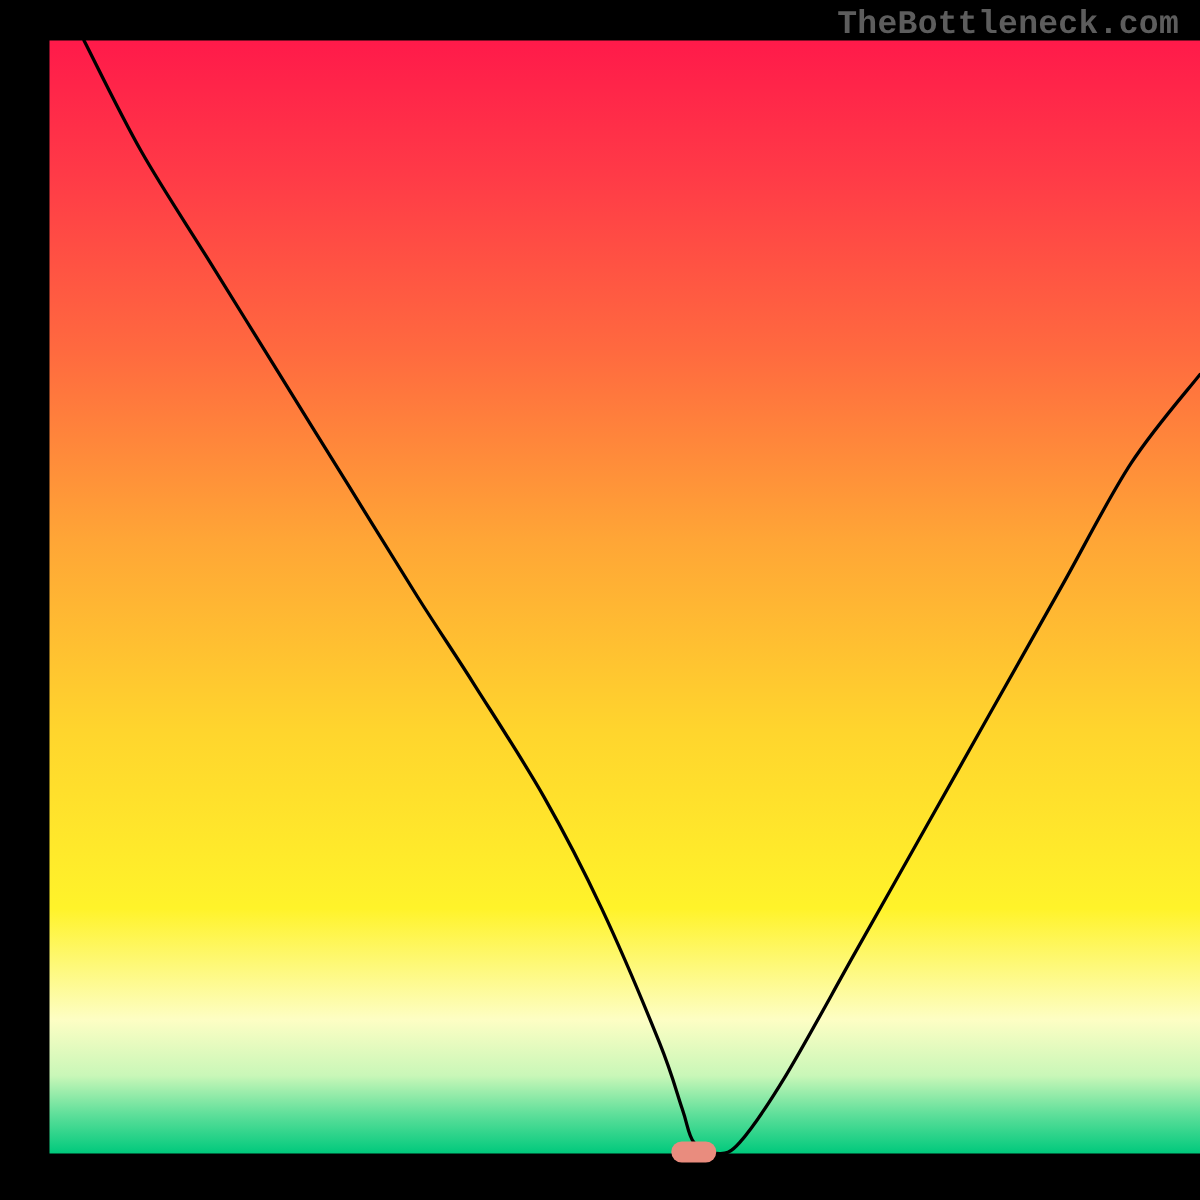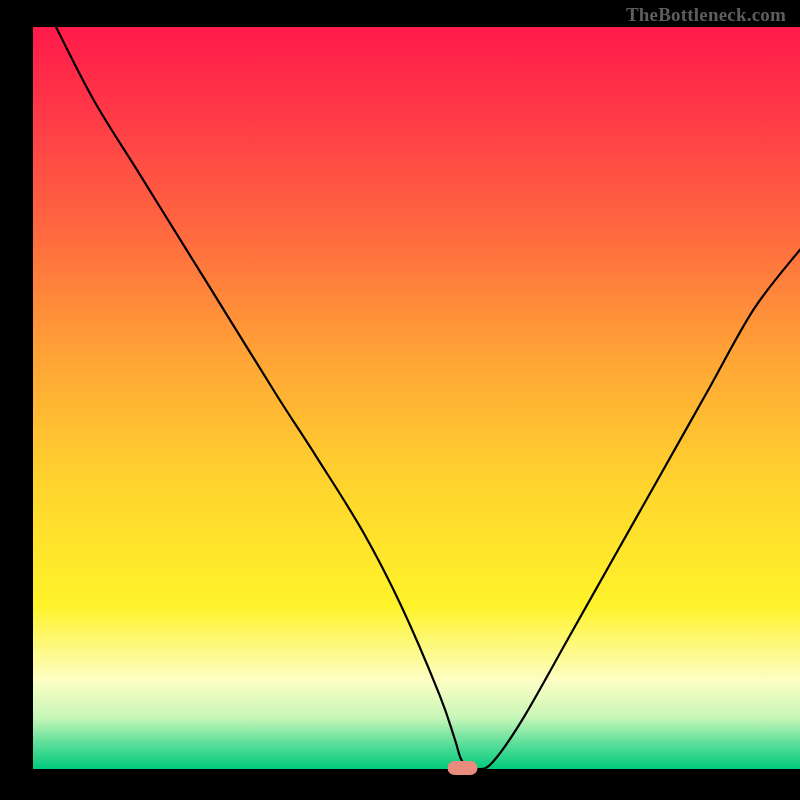--- a/index.html
+++ b/index.html
@@ -15,22 +15,22 @@
     left: 0;
     top: 0;
     width: 800px;
     height: 800px;
     background: #000;
   }
   .watermark {
     position: absolute;
     top: 4px;
     right: 14px;
-    font-family: Liberation Serif, serif;
-    font-size: 19px;
+    font-family: Liberation Mono, monospace;
+    font-size: 22px;
     font-weight: 600;
     color: #5d5d5d;
     letter-spacing: 0.2px;
   }
   svg {
     position: absolute;
     left: 0;
     top: 0;
   }
 </style>

